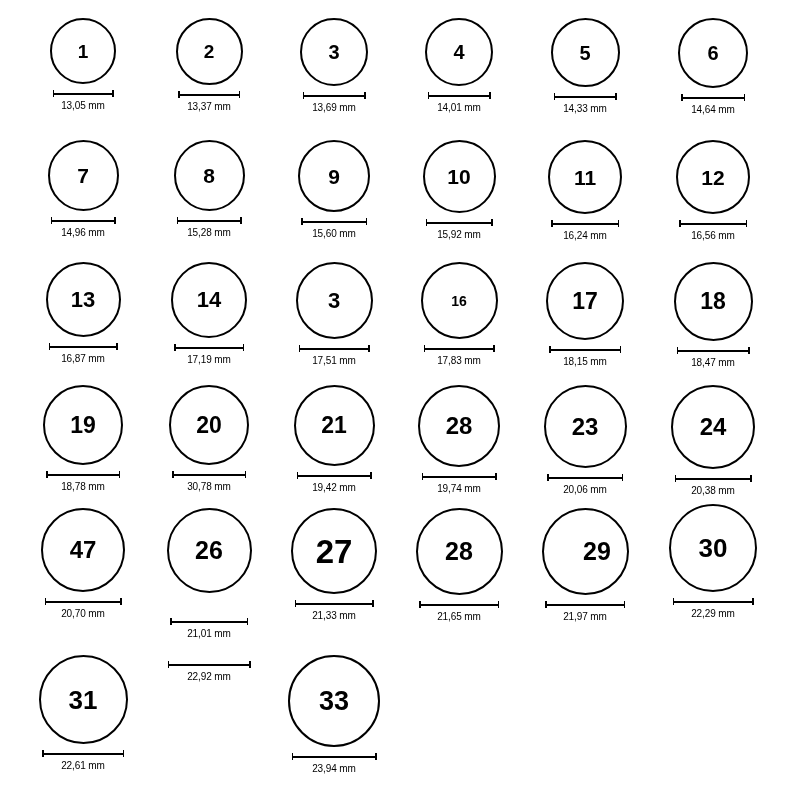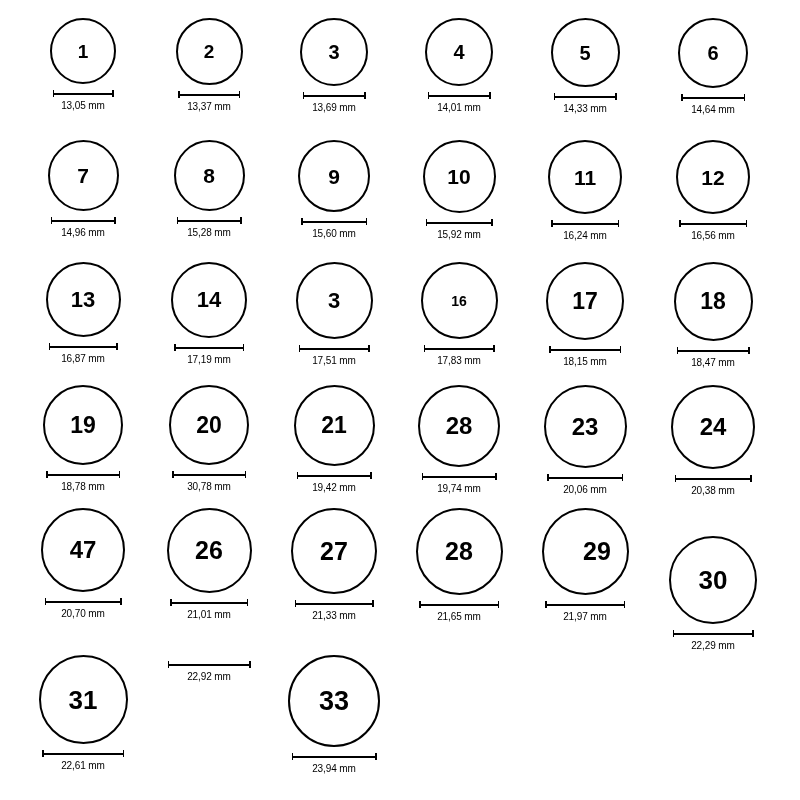--- a/index.html
+++ b/index.html
@@ -399,36 +399,36 @@
       </div>
       <div class="ring-measure">
         <div class="ring-bar" style="width: 77px;">
           <span class="bar-line"></span>
           <span class="tick left"></span>
           <span class="tick right"></span>
         </div>
         <div class="ring-label">20,70 mm</div>
       </div>
     </div>
-    <div class="ring-cell" style="left: 149px; top: 508px; width: 120px;">
+    <div class="ring-cell" style="left: 149px; top: 508px; width: 120px; gap: 19px;">
       <div class="ring-circle" style="width: 85px; height: 85px;">
         <span class="ring-number" style="font-size: 25px;">26</span>
       </div>
       <div class="ring-measure">
         <div class="ring-bar" style="width: 78px;">
           <span class="bar-line"></span>
           <span class="tick left"></span>
           <span class="tick right"></span>
         </div>
         <div class="ring-label">21,01 mm</div>
       </div>
     </div>
     <div class="ring-cell" style="left: 274px; top: 508px; width: 120px;">
       <div class="ring-circle" style="width: 86px; height: 86px;">
-        <span class="ring-number" style="font-size: 25px;">27</span>
+        <span class="ring-number" style="font-size: 33px;">27</span>
       </div>
       <div class="ring-measure">
         <div class="ring-bar" style="width: 79px;">
           <span class="bar-line"></span>
           <span class="tick left"></span>
           <span class="tick right"></span>
         </div>
         <div class="ring-label">21,33 mm</div>
       </div>
     </div>
@@ -451,21 +451,21 @@
       </div>
       <div class="ring-measure">
         <div class="ring-bar" style="width: 80px;">
           <span class="bar-line"></span>
           <span class="tick left"></span>
           <span class="tick right"></span>
         </div>
         <div class="ring-label">21,97 mm</div>
       </div>
     </div>
-    <div class="ring-cell" style="left: 653px; top: 536px; width: 120px;">
+    <div class="ring-cell" style="left: 653px; top: 504px; width: 120px;">
       <div class="ring-circle" style="width: 88px; height: 88px;">
         <span class="ring-number" style="font-size: 26px;">30</span>
       </div>
       <div class="ring-measure">
         <div class="ring-bar" style="width: 81px;">
           <span class="bar-line"></span>
           <span class="tick left"></span>
           <span class="tick right"></span>
         </div>
         <div class="ring-label">22,29 mm</div>

